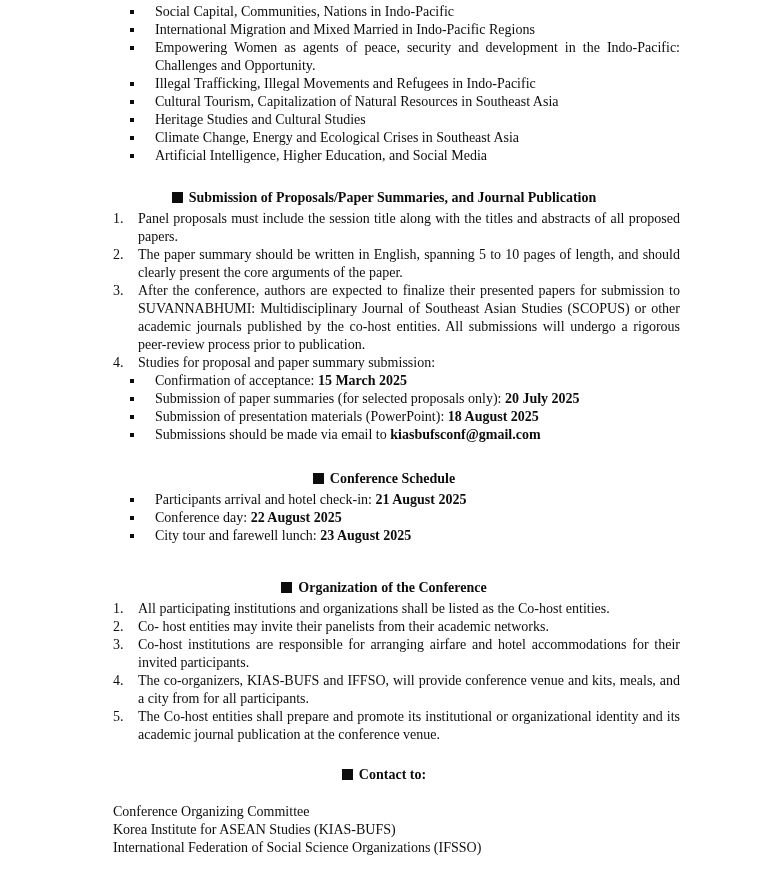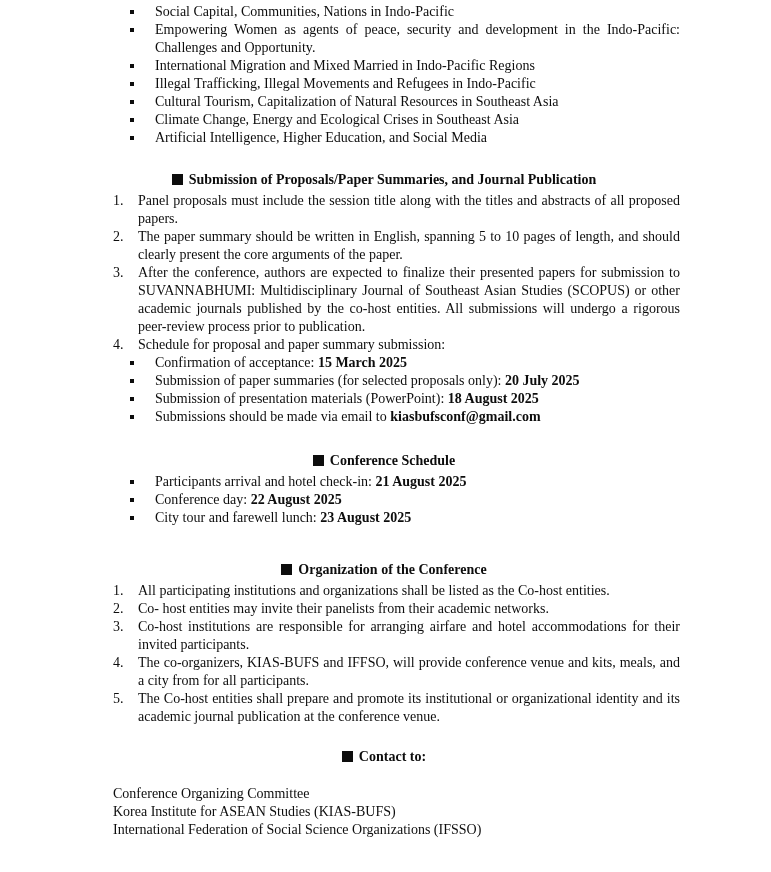--- a/index.html
+++ b/index.html
@@ -66,38 +66,38 @@
   .committee-block { margin-top: 19px; margin-left: 25px; }
   .committee-title { font-weight: normal; }
 </style>
 </head>
 <body>
 
 <div class="page">
 
   <ul class="indent-bullets">
       <li class="item"><span class="sq-bullet"></span><span class="txt"><span>Social Capital, Communities, Nations in Indo-Pacific</span></span></li>
+      <li class="item"><span class="sq-bullet"></span><span class="txt"><span>International Migration and Mixed Married in Indo-Pacific Regions</span></span></li>
       <li class="item"><span class="sq-bullet"></span><span class="txt"><span>Empowering Women as agents of peace, security and development in the Indo-Pacific: Challenges and Opportunity.</span></span></li>
-      <li class="item"><span class="sq-bullet"></span><span class="txt"><span>International Migration and Mixed Married in Indo-Pacific Regions</span></span></li>
       <li class="item"><span class="sq-bullet"></span><span class="txt"><span>Illegal Trafficking, Illegal Movements and Refugees in Indo-Pacific</span></span></li>
       <li class="item"><span class="sq-bullet"></span><span class="txt"><span>Cultural Tourism, Capitalization of Natural Resources in Southeast Asia</span></span></li>
-      <li class="item"><span class="sq-bullet"></span></li>
+      <li class="item"><span class="sq-bullet"></span><span class="txt"><span>Heritage Studies and Cultural Studies</span></span></li>
       <li class="item"><span class="sq-bullet"></span><span class="txt"><span>Climate Change, Energy and Ecological Crises in Southeast Asia</span></span></li>
       <li class="item"><span class="sq-bullet"></span><span class="txt"><span>Artificial Intelligence, Higher Education, and Social Media</span></span></li>
     </ul>
 
   <div class="sec-submission">
     <div class="section-heading">
       <span class="heading-square"></span><span>Submission of Proposals/Paper Summaries, and Journal Publication</span>
     </div>
     <ol class="numbered">
         <li class="item"><span class="num">1.</span><span class="txt"><span>Panel proposals must include the session title along with the titles and abstracts of all proposed papers.</span></span></li>
         <li class="item"><span class="num">2.</span><span class="txt"><span>The paper summary should be written in English, spanning 5 to 10 pages of length, and should clearly present the core arguments of the paper.</span></span></li>
         <li class="item"><span class="num">3.</span><span class="txt"><span>After the conference, authors are expected to finalize their presented papers for submission to </span><span class="i">SUVANNABHUMI: Multidisciplinary Journal of Southeast Asian Studies</span><span> (SCOPUS) or other academic journals published by the co-host entities. All submissions will undergo a rigorous peer-review process prior to publication.</span></span></li>
-        <li class="item"><span class="num">4.</span><span class="txt"><span>Schedule for proposal and paper summary submission:</span></span><ul class="sub-list">
+        <li class="item"><span class="num">4.</span><span class="txt"><span>Studies for proposal and paper summary submission:</span></span><ul class="sub-list">
             <li class="item"><span class="sq-bullet"></span></li>
             <li class="item"><span class="sq-bullet"></span><span class="txt"><span>Confirmation of acceptance: </span><span class="b">15 March 2025</span></span></li>
             <li class="item"><span class="sq-bullet"></span><span class="txt"><span>Submission of paper summaries (for selected proposals only): </span><span class="b">20 July 2025</span></span></li>
             <li class="item"><span class="sq-bullet"></span><span class="txt"><span>Submission of presentation materials (PowerPoint): </span><span class="b">18 August 2025</span></span></li>
             <li class="item"><span class="sq-bullet"></span><span class="txt"><span>Submissions should be made via email to </span><span class="b">kiasbufsconf@gmail.com</span></span></li>
           </ul></li>
       </ol>
   </div>
 
   <div class="sec-schedule">

